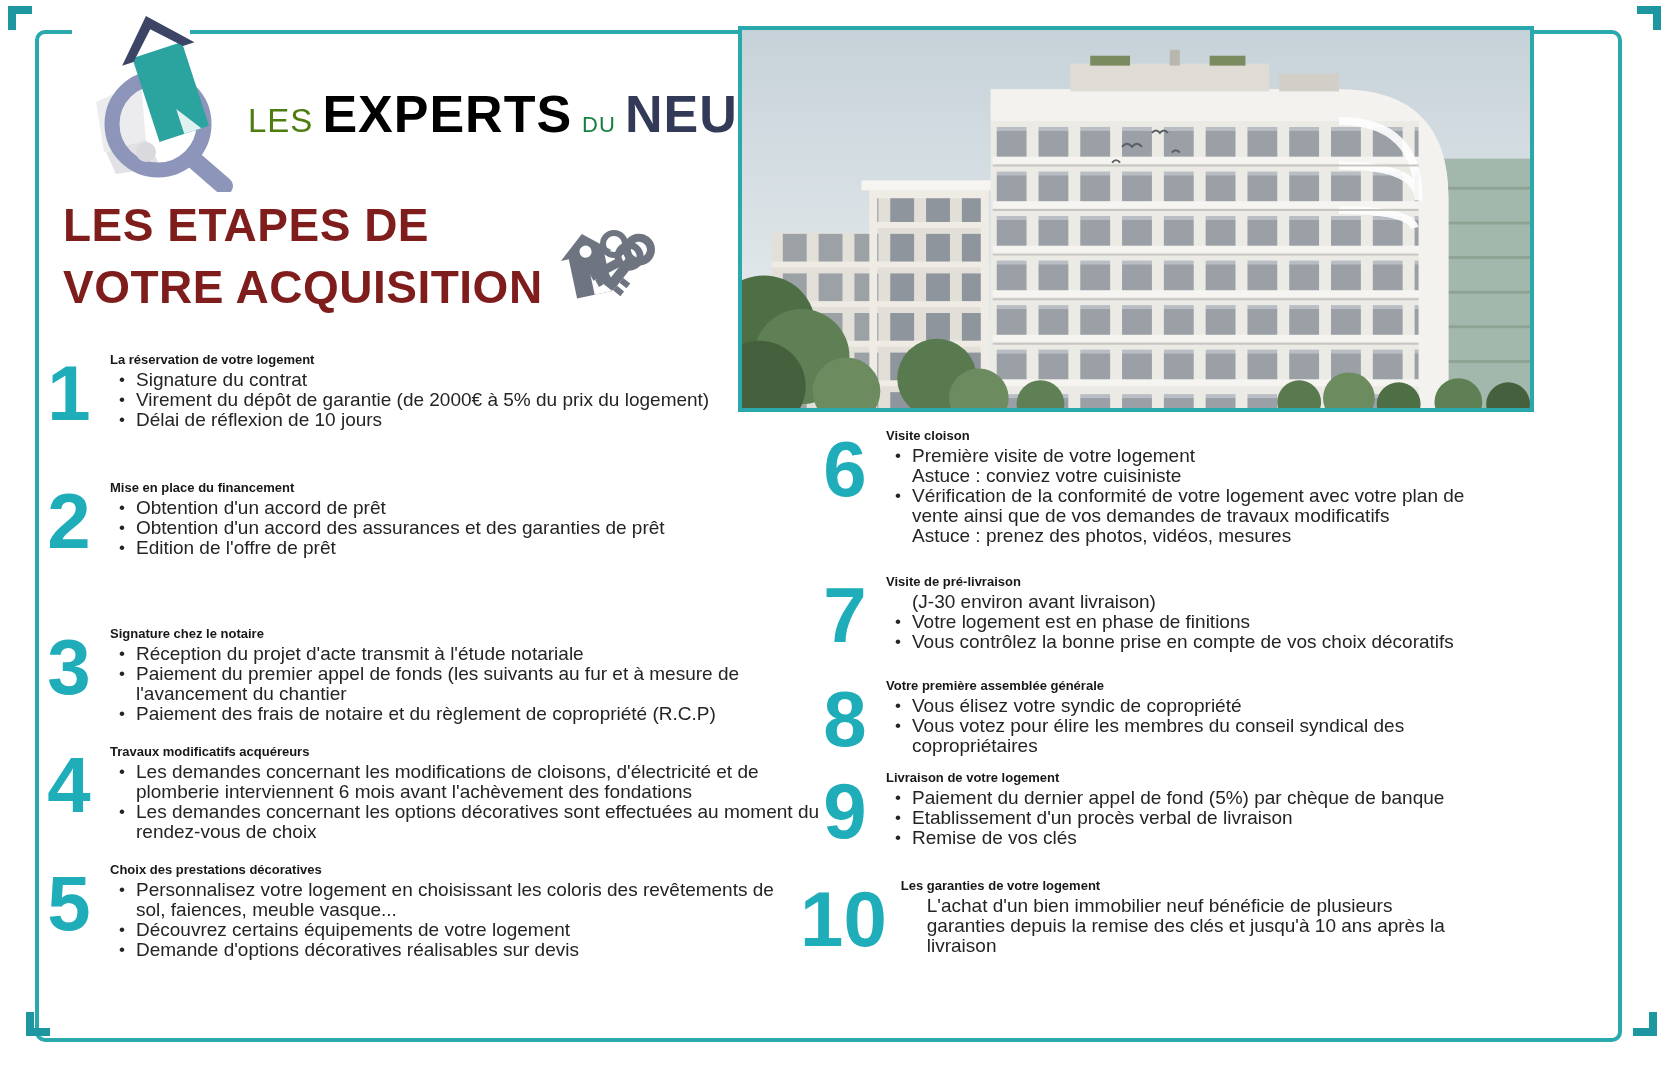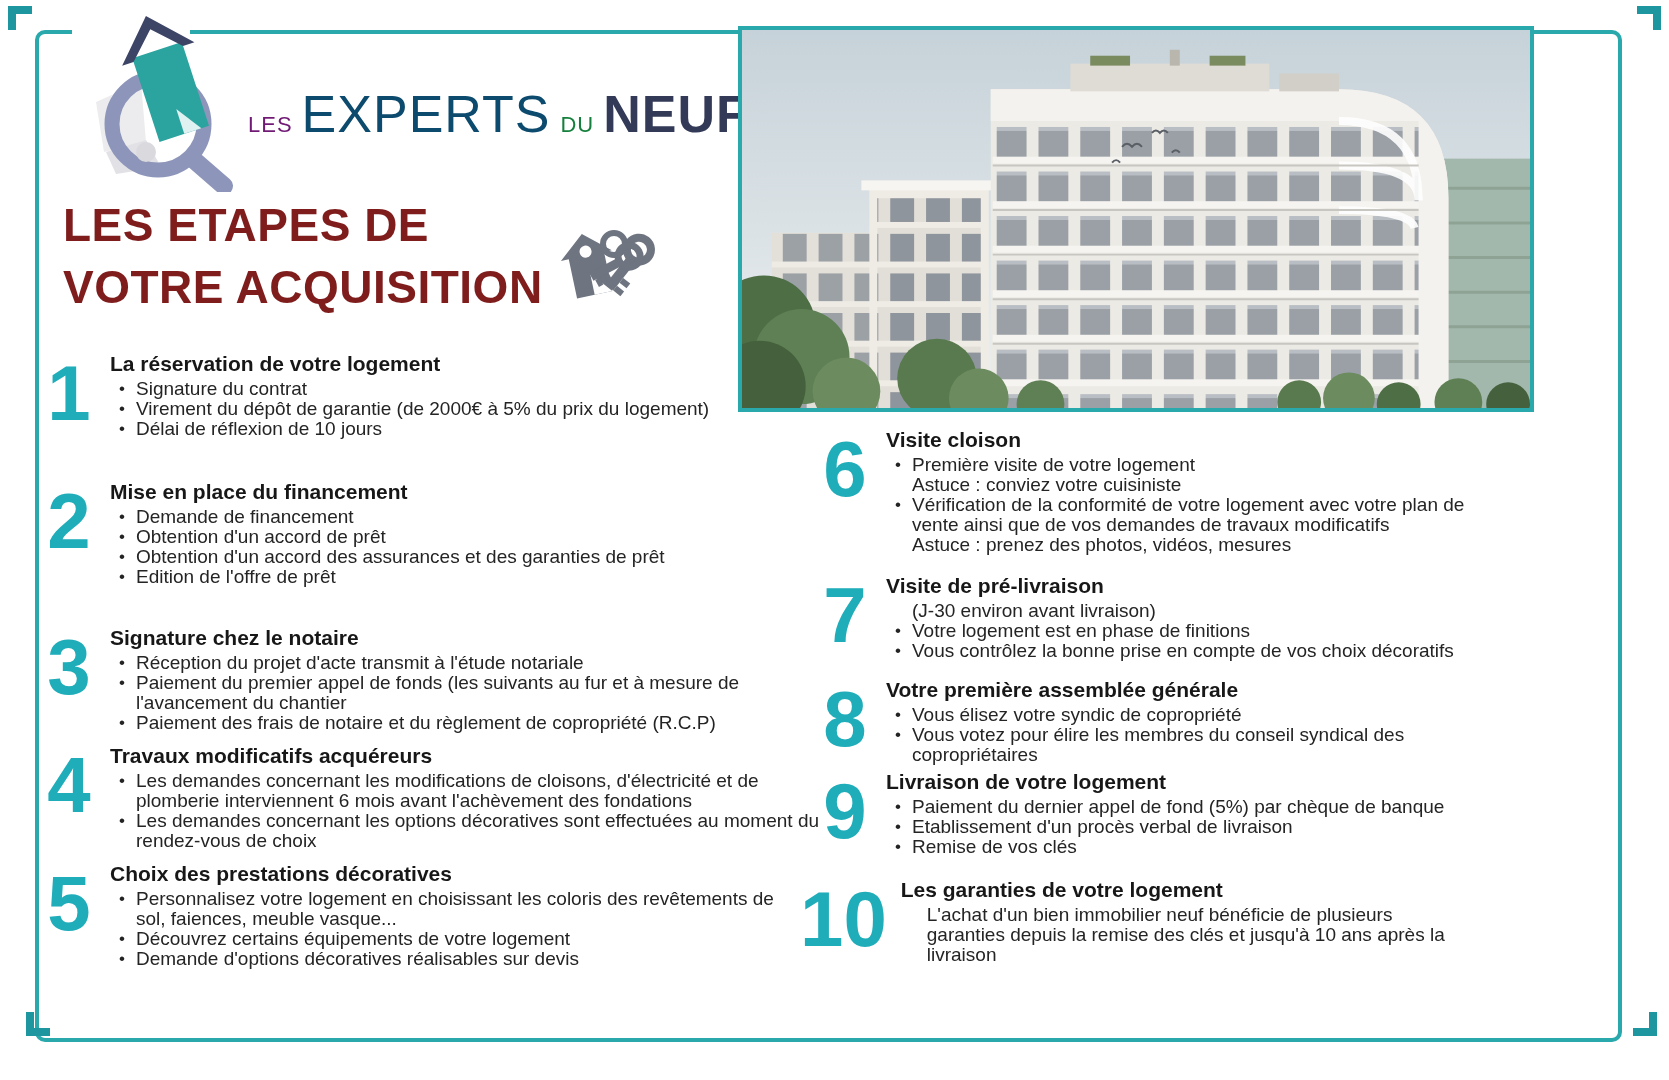--- a/index.html
+++ b/index.html
@@ -16,22 +16,22 @@
   .corner{position:absolute;width:24px;height:24px;box-sizing:border-box;}
   .corner.tl{left:8px;top:6px;border-left:8px solid #1d96a0;border-top:8px solid #1d96a0;}
   .corner.tr{right:8px;top:6px;border-right:8px solid #1d96a0;border-top:8px solid #1d96a0;}
   .corner.bl{left:26px;bottom:44px;border-left:8px solid #1d96a0;border-bottom:8px solid #1d96a0;}
   .corner.br{right:12px;bottom:44px;border-right:8px solid #1d96a0;border-bottom:8px solid #1d96a0;}
   .logo-gap{position:absolute;left:72px;top:22px;width:118px;height:18px;background:#fff;}
 
   
   .logo{position:absolute;left:86px;top:2px;display:flex;align-items:center;}
   .logo-text{display:flex;align-items:baseline;margin-left:12px;margin-top:30px;white-space:nowrap;}
-  .logo-les{font-size:22px;color:#701a75;letter-spacing:1px;margin-right:9px;}
-  .logo-experts{font-size:52px;font-weight:normal;color:#0c4a6e;letter-spacing:1px;margin-right:10px;}
+  .logo-les{font-size:33px;color:#4d7c0f;letter-spacing:1px;margin-right:9px;}
+  .logo-experts{font-size:52px;font-weight:bold;color:#000000;letter-spacing:1px;margin-right:10px;}
   .logo-du{font-size:22px;color:#15803d;margin-right:9px;letter-spacing:1px;}
   .logo-neuf{font-size:52px;font-weight:bold;color:#333a57;letter-spacing:1px;}
 
   
   .title{
     position:absolute;left:63px;top:194px;
     font-size:46px;font-weight:bold;color:#7f1d1d;line-height:62px;letter-spacing:.5px;
   }
   .keys-icon{position:absolute;left:556px;top:218px;}
 
@@ -43,21 +43,21 @@
   .photo svg{display:block;width:100%;height:100%;}
 
   
   .step{position:absolute;display:flex;align-items:flex-start;}
   .step-num{
     font-size:78px;font-weight:bold;color:#1fadb9;line-height:62px;
     margin-top:14px;min-width:54px;text-align:center;
   }
   .step-num.wide{min-width:76px;}
   .step-body{margin-left:14px;padding-top:4px;}
-  .step-heading{font-weight:bold;font-size:21px;margin:0 0 3px 0;color:#171717;}
+  .step-heading{font-weight:bold;font-size:13px;margin:0 0 3px 0;color:#171717;}
   ul.step-items{list-style:none;margin:0;padding:0;font-size:19px;line-height:20px;color:#242424;}
   ul.step-items li{padding-left:26px;position:relative;}
   ul.step-items li.bullet::before{
     content:"\2022";position:absolute;left:9px;top:0;font-size:17px;color:#242424;
   }
   ul.step-items li.note{padding-left:26px;}
 </style>
 </head>
 <body>
 
@@ -218,21 +218,20 @@
       <li class="bullet">Délai de réflexion de 10 jours</li>
     </ul>
   </div>
 </div>
 
 <div class="step" style="left:42px;top:476px;">
   <div class="step-num">2</div>
   <div class="step-body">
     <div class="step-heading">Mise en place du financement</div>
     <ul class="step-items">
-      <li class="bullet">Demande de financement</li>
       <li class="bullet">Obtention d'un accord de prêt</li>
       <li class="bullet">Obtention d'un accord des assurances et des garanties de prêt</li>
       <li class="bullet">Edition de l'offre de prêt</li>
     </ul>
   </div>
 </div>
 
 <div class="step" style="left:42px;top:622px;">
   <div class="step-num">3</div>
   <div class="step-body" style="max-width:720px;">

